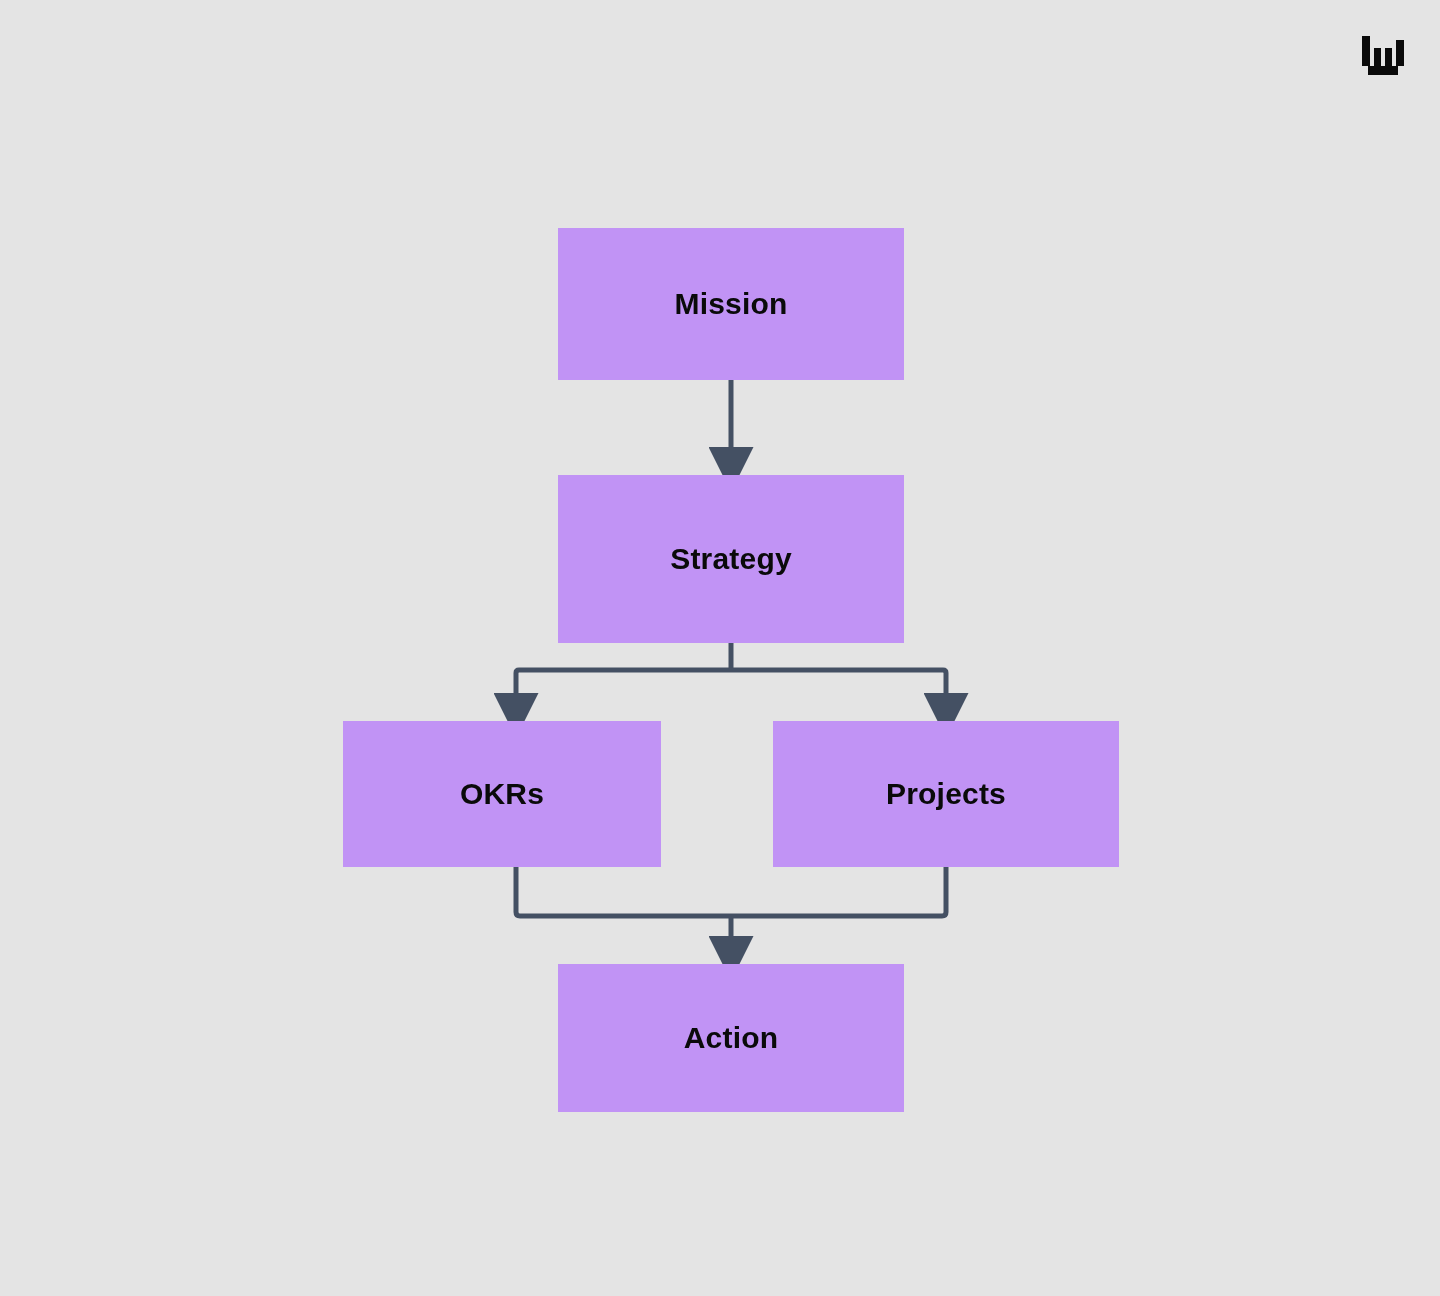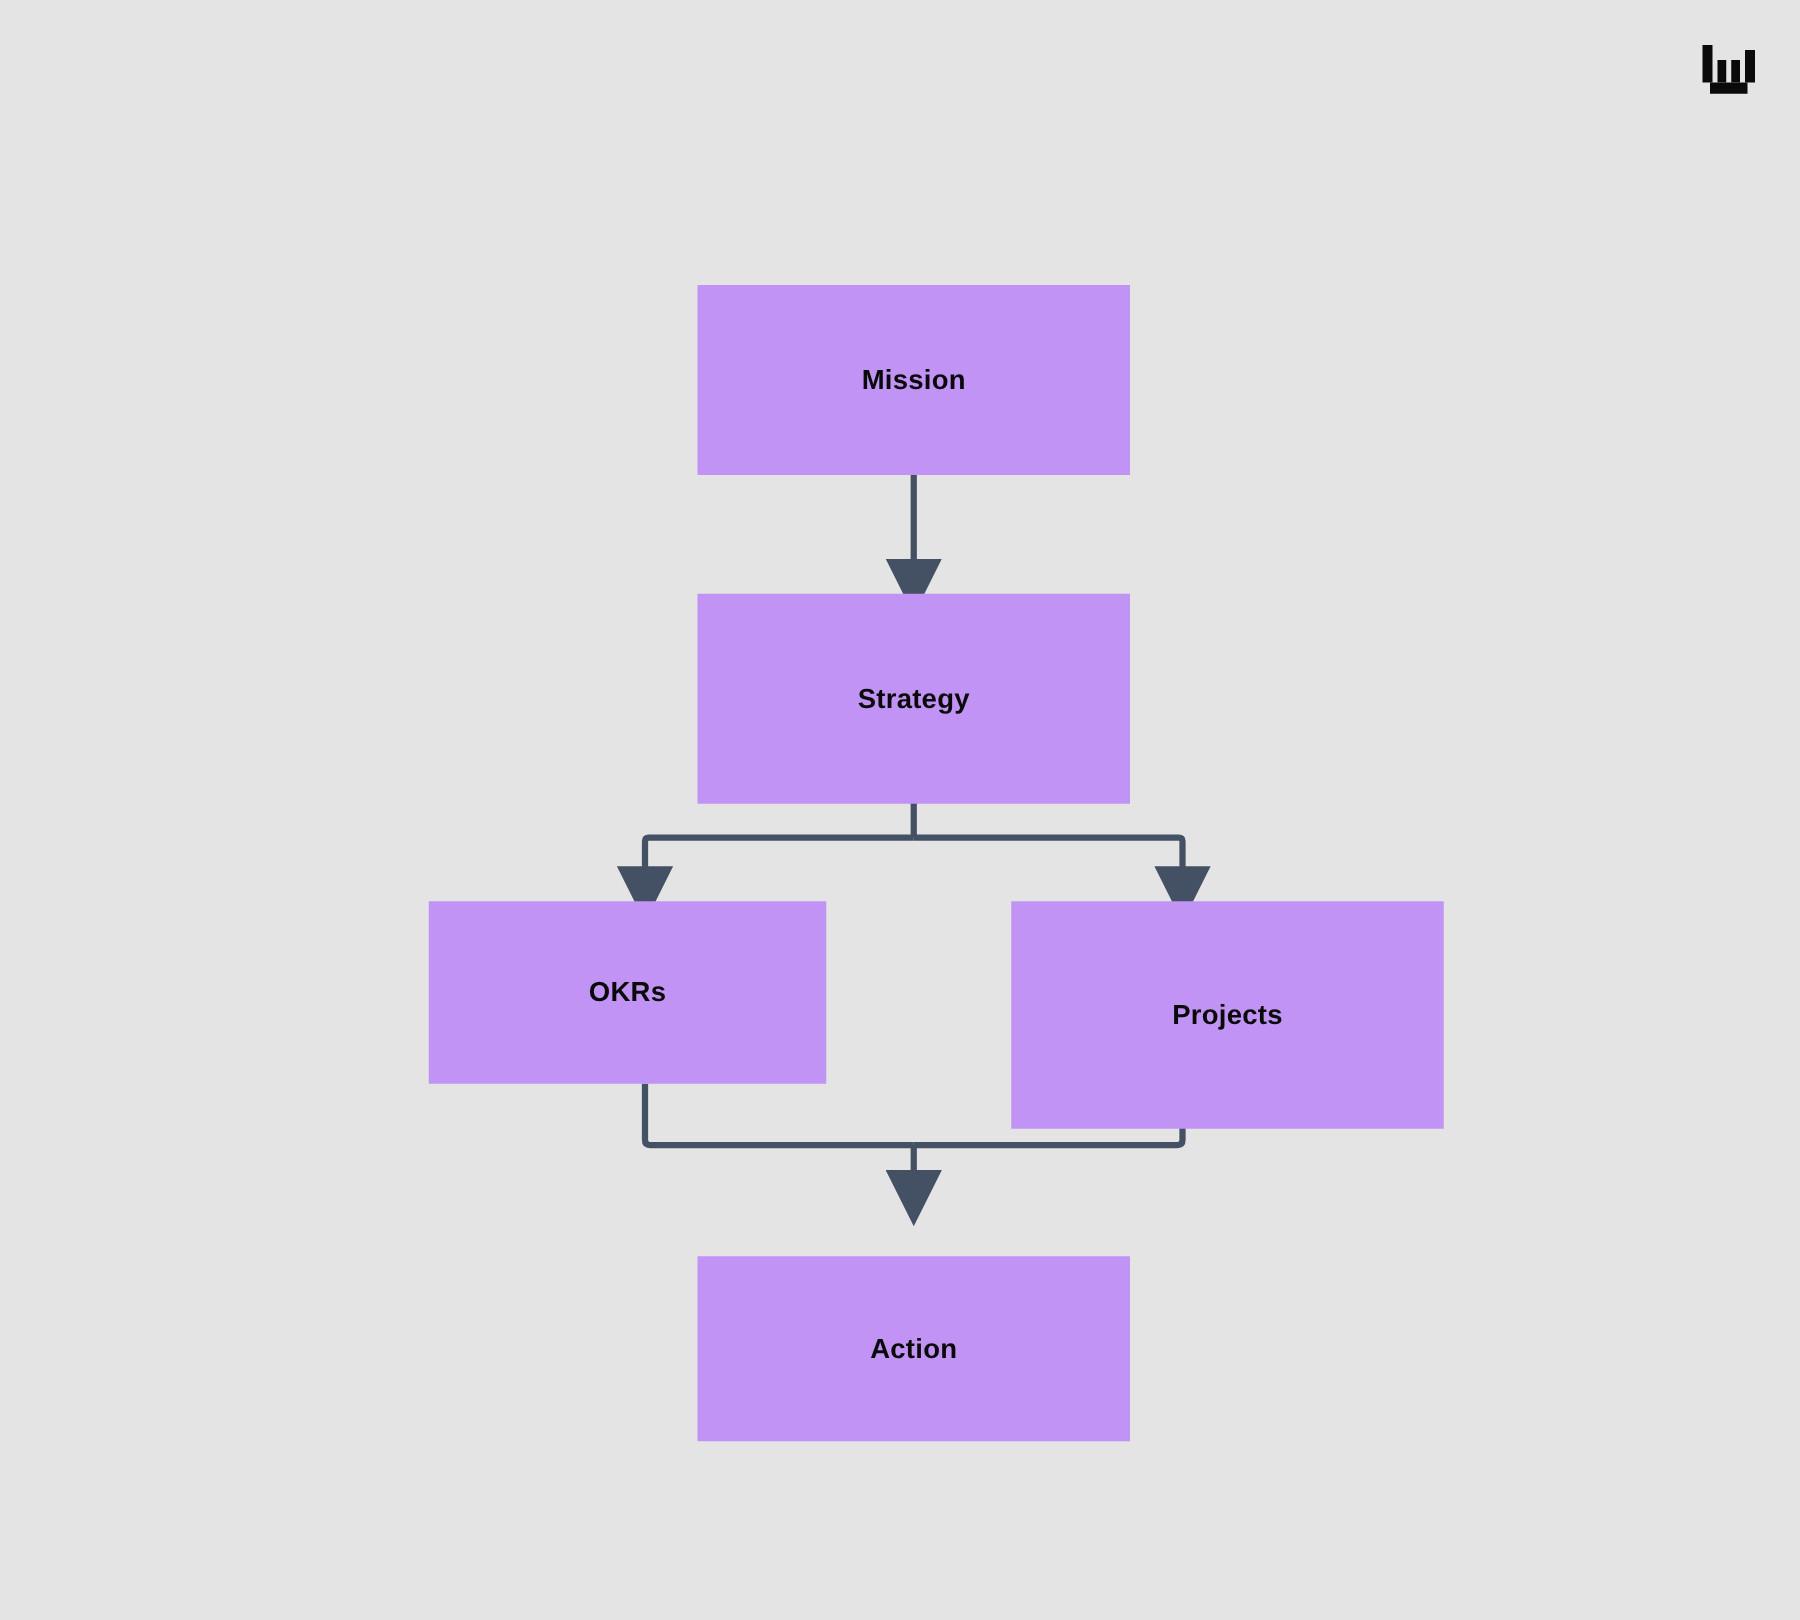--- a/index.html
+++ b/index.html
@@ -45,33 +45,33 @@
     position: absolute;
     display: flex;
     align-items: center;
     justify-content: center;
     background: #c193f5;
     box-sizing: border-box;
   }
   .node-label {
     font-family: "Liberation Sans", sans-serif;
     font-weight: bold;
-    font-size: 22px;
+    font-size: 30px;
     letter-spacing: 0.2px;
     color: #0a0a0a;
     line-height: 1;
     text-align: center;
     white-space: nowrap;
   }
 
   .node-mission  { left: 558px; top: 228px;  width: 346px; height: 152px; }
   .node-strategy { left: 558px; top: 475px;  width: 346px; height: 168px; }
   .node-okrs     { left: 343px; top: 721px;  width: 318px; height: 146px; }
-  .node-projects { left: 773px; top: 721px;  width: 346px; height: 182px; margin-left: 36px; }
-  .node-action   { left: 558px; top: 964px;  width: 346px; height: 148px; margin-top: 41px; }
+  .node-projects { left: 773px; top: 721px;  width: 346px; height: 146px; }
+  .node-action   { left: 558px; top: 964px;  width: 346px; height: 148px; }
 </style>
 </head>
 <body>
 
 <div id="canvas">
 
   <div class="brand-logo">
     <svg viewBox="0 0 48 48" width="48" height="48" aria-hidden="true">
       <g fill="#0a0a0a">
         <rect x="2" y="4" width="8" height="30"></rect>

